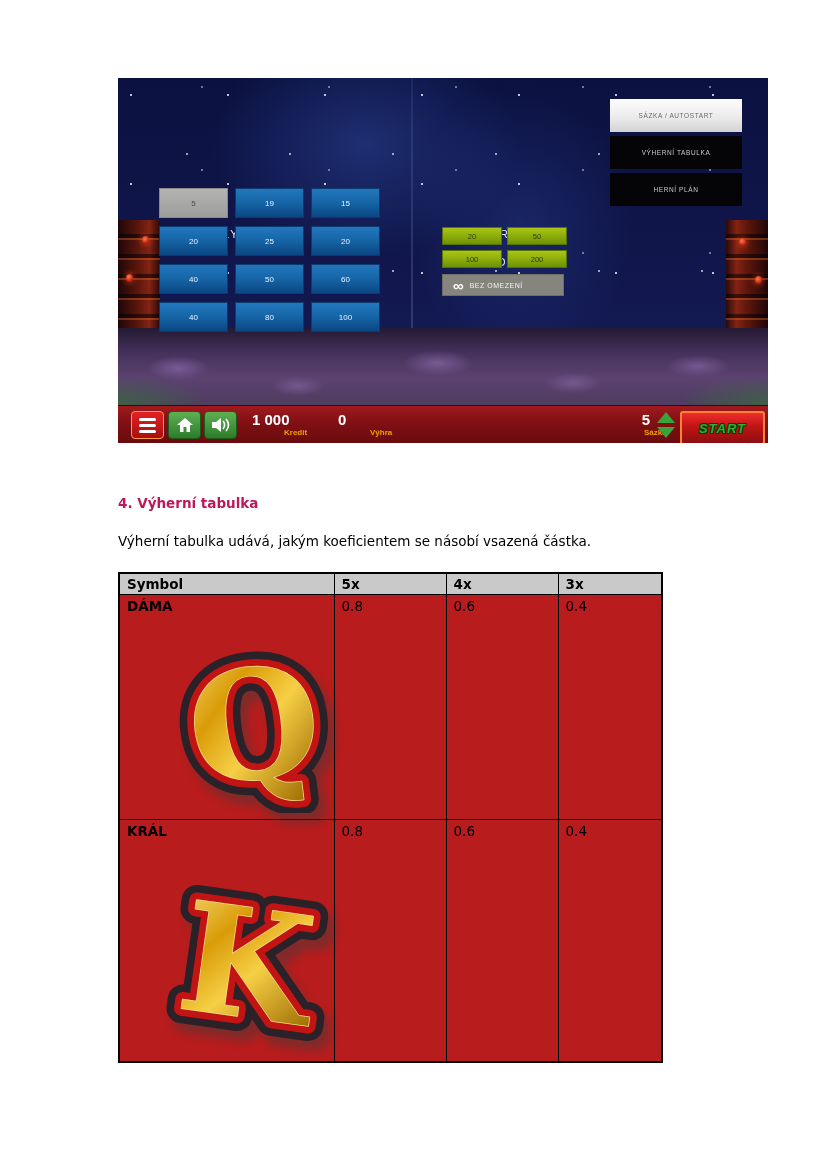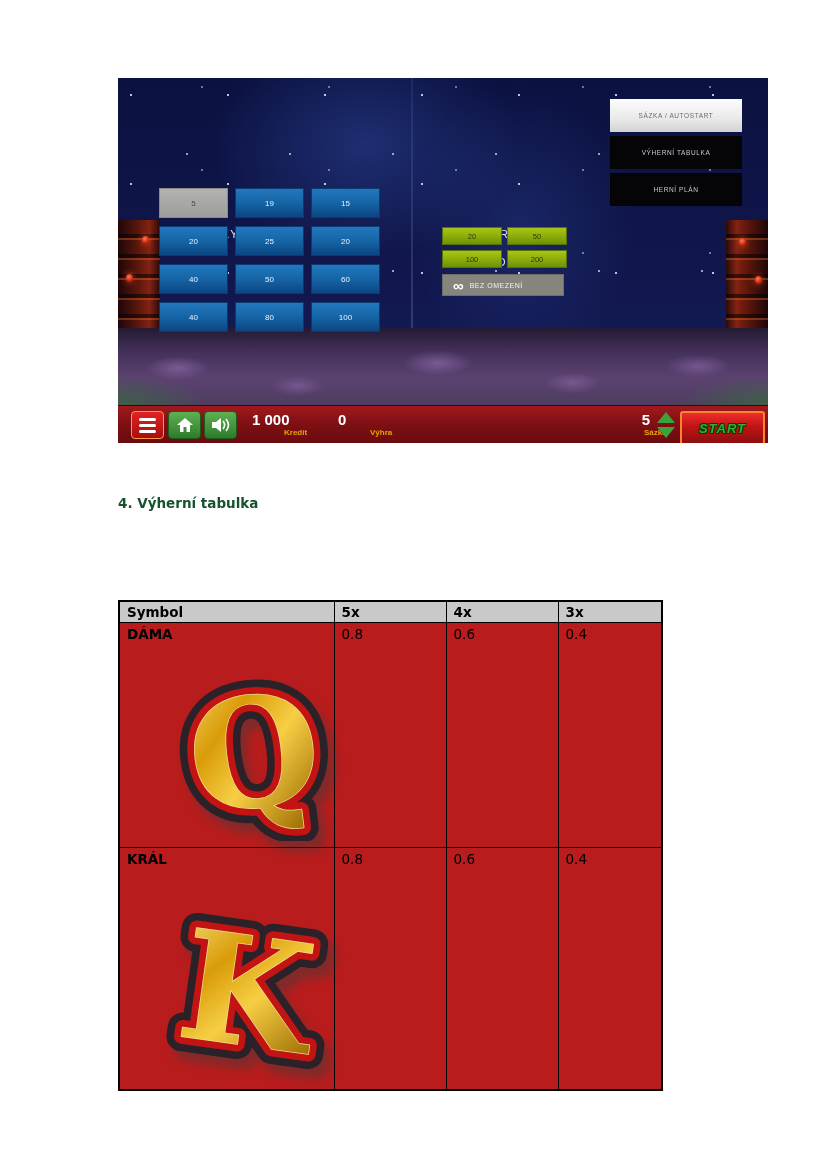--- a/index.html
+++ b/index.html
@@ -90,24 +90,24 @@
   .arrows { position:absolute; left:539px; top:6px; display:flex; flex-direction:column; gap:4px; }
   .tri-up { width:0; height:0; border-left:9px solid transparent; border-right:9px solid transparent; border-bottom:11px solid #3aa33a; cursor:pointer; }
   .tri-down { width:0; height:0; border-left:9px solid transparent; border-right:9px solid transparent; border-top:11px solid #3aa33a; cursor:pointer; }
   #start-button { position:absolute; left:562px; top:5px; width:85px; height:34px;
     background:linear-gradient(180deg,#ef2d2d 0%, #c01414 45%, #8c0e0e 100%);
     border:2px solid #ff8030; border-radius:3px; display:flex; align-items:center; justify-content:center; cursor:pointer; }
   #start-button .txt { color:#2fae2f; font-weight:bold; font-style:italic; font-size:13px; letter-spacing:1px;
     text-shadow:1px 1px 0 #0a3a0a, -1px -1px 0 #0a3a0a, 1px -1px 0 #0a3a0a, -1px 1px 0 #0a3a0a; }
 
   
-  .doc-heading { position:absolute; left:118px; top:495px; font-size:13.5px; font-weight:bold; color:#14532d; }
+  .doc-heading { position:absolute; left:118px; top:495px; font-size:13.5px; font-weight:bold; color:#be185d; }
   .doc-paragraph { position:absolute; left:118px; top:533px; font-size:13.5px; color:#000; }
 
-  table.paytable { position:absolute; left:118px; top:600px; width:543px; border-collapse:collapse;
+  table.paytable { position:absolute; left:118px; top:572px; width:543px; border-collapse:collapse;
     table-layout:fixed; border:2px solid #000; font-size:13.5px;padding-left:39px; }
   .paytable th { background:#c9c9c9; text-align:left; font-weight:bold; padding:1px 7px; height:21px;
     border:1px solid #000; }
   .paytable td { border:1px solid #000; vertical-align:top; padding:3px 7px; background:#b91c1c; }
   .paytable .row-q td { height:219px; }
   .paytable .row-k td { height:237px; }
   .sym-name { font-weight:bold; }
   .sym-wrap { position:relative; }
   .sym { filter:drop-shadow(7px 10px 5px rgba(60,60,60,.45)); }
   .sym text { font-family:"DejaVu Serif", serif; font-weight:bold; font-size:150px;
@@ -204,20 +204,21 @@
         <div class="tri-up"></div>
         <div class="tri-down"></div>
       </div>
       <div id="start-button">
         <span class="txt">START</span>
       </div>
     </div>
   </div>
 
   <div class="doc-heading">4. Výherní tabulka</div>
+  <div class="doc-paragraph">Výherní tabulka udává, jakým koeficientem se násobí vsazená částka.</div>
 
   <table class="paytable">
     <colgroup>
         <col style="width:215px">
         <col style="width:112px">
         <col style="width:112px">
         <col style="width:104px">
       </colgroup>
     <thead>
       <tr>

